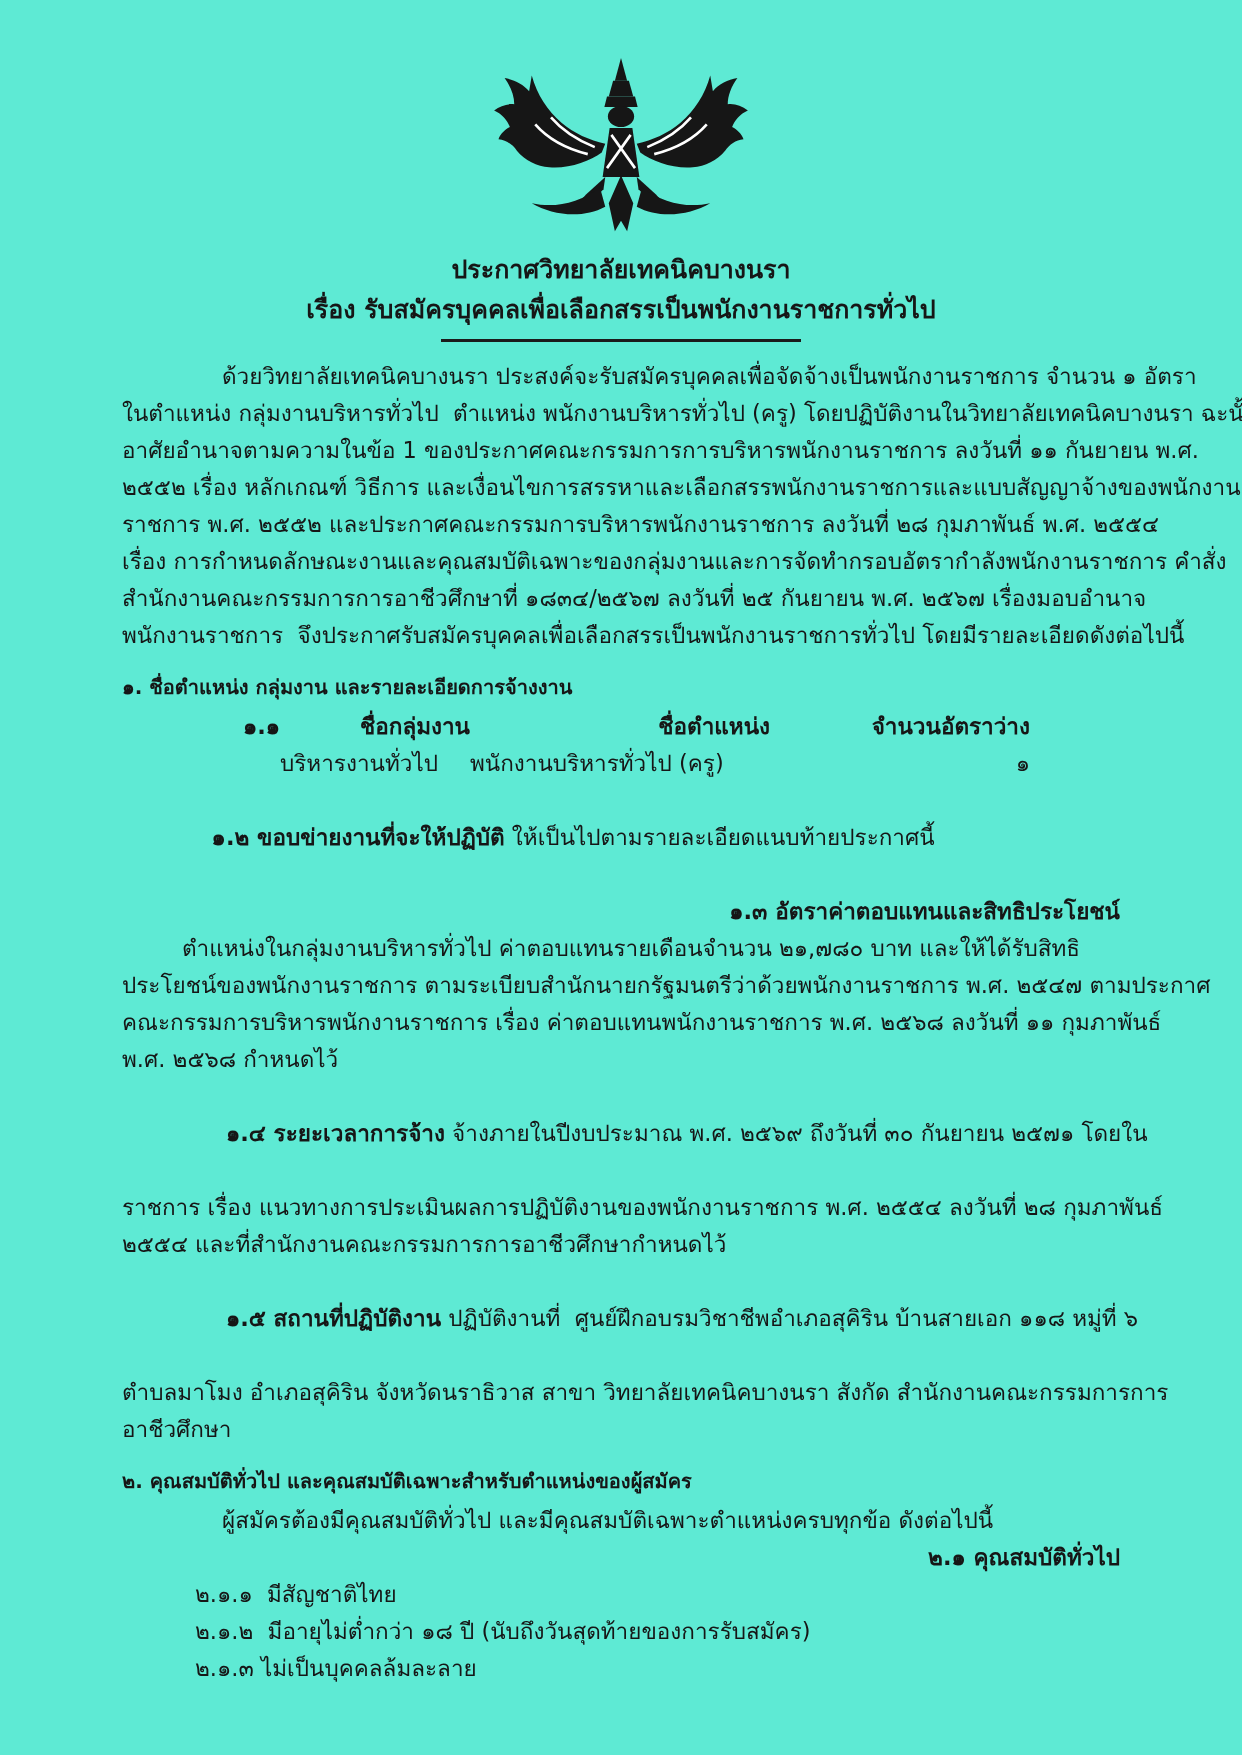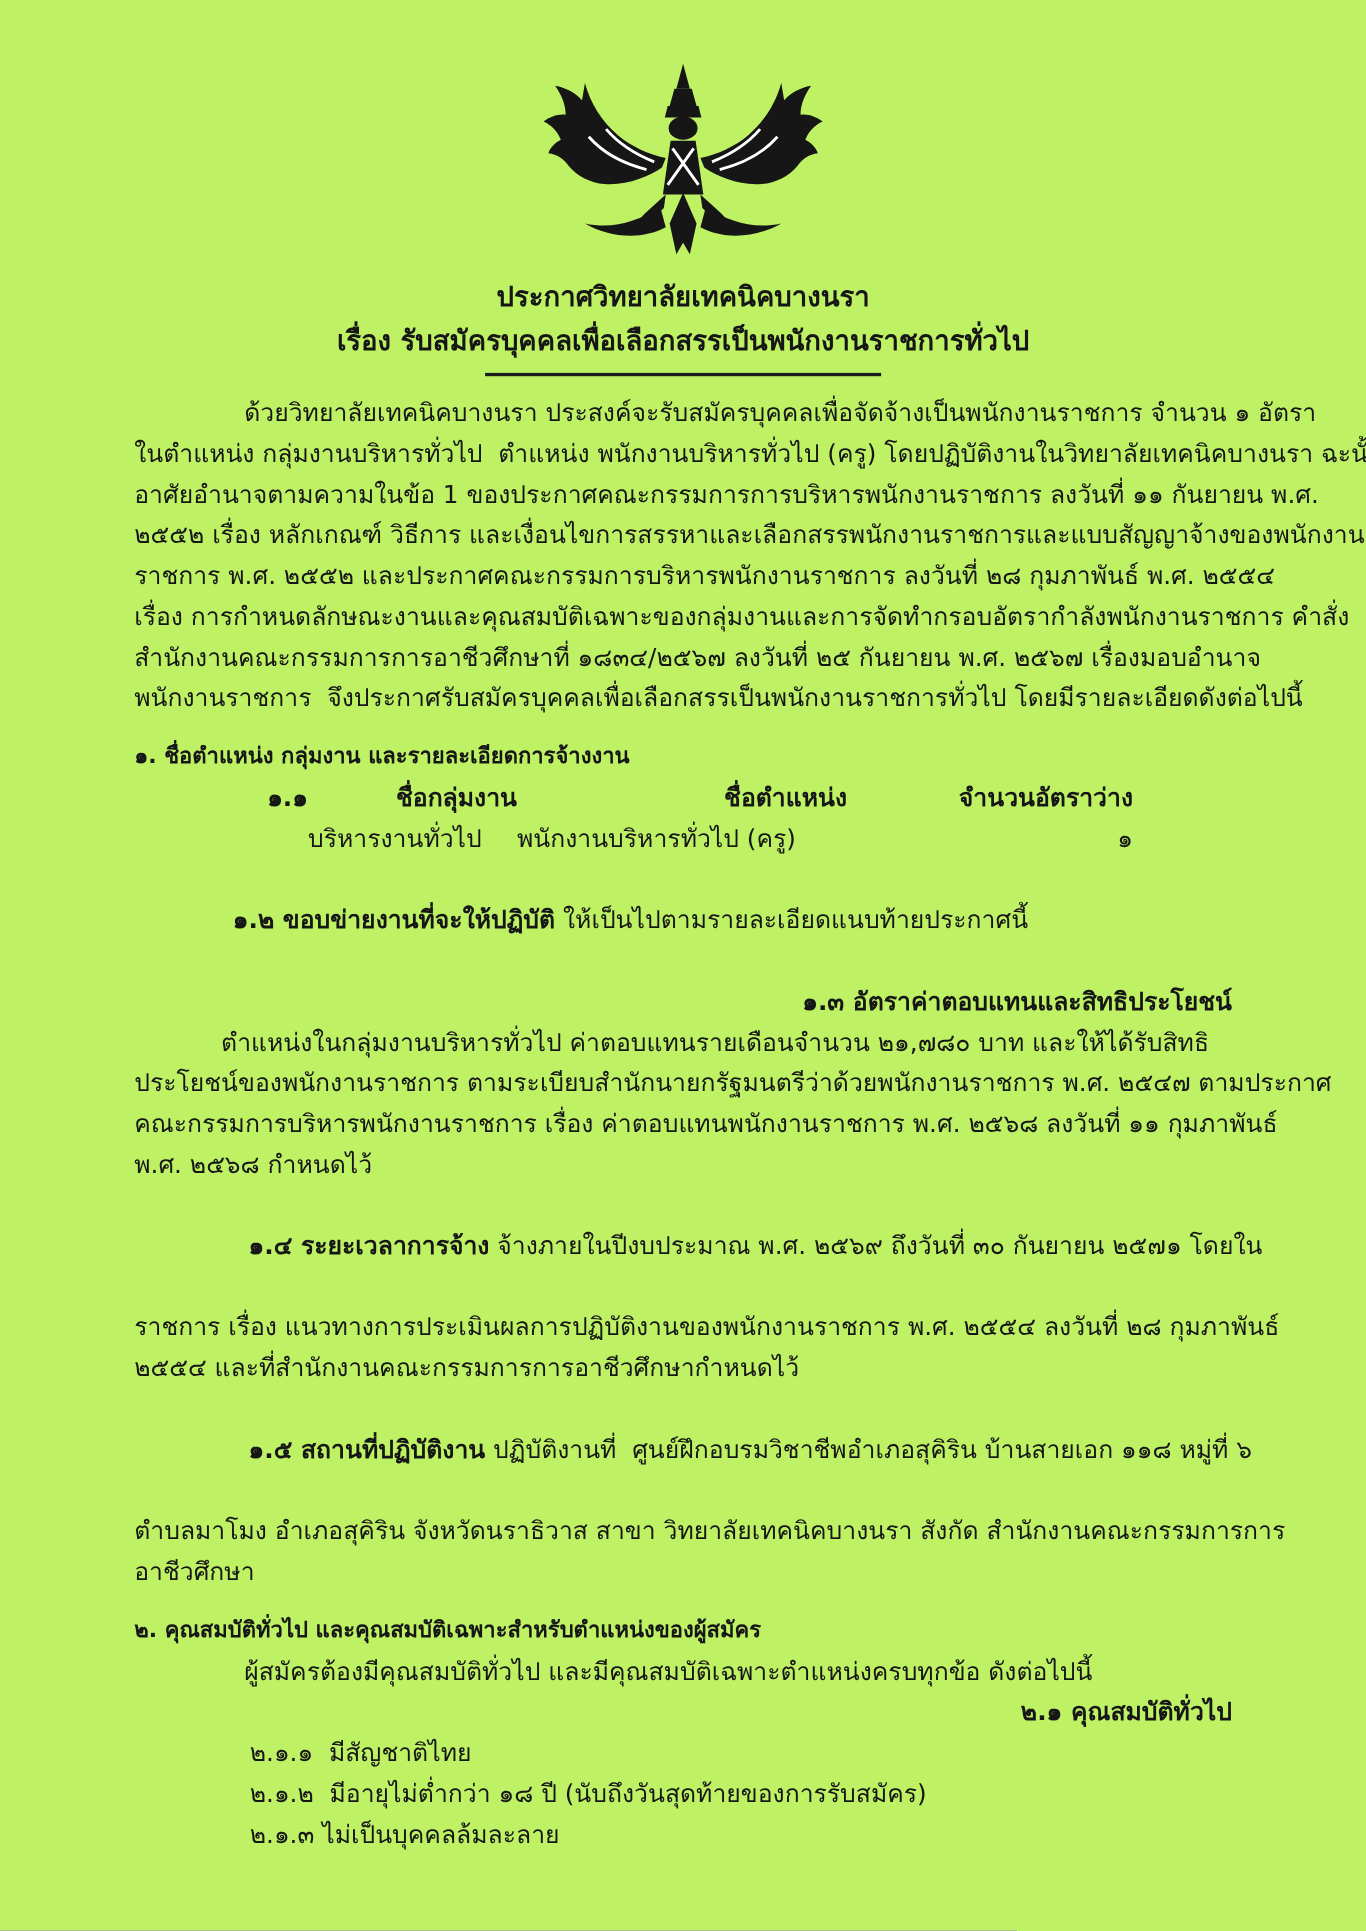--- a/index.html
+++ b/index.html
@@ -1,31 +1,31 @@
 <!DOCTYPE html>
 <html><head>
 <meta charset="utf-8">
 <style>
   html,body{margin:0;padding:0;background:#9a9a9a;}
   .page{
-    width:1242px;height:1755px;margin:0 auto;background:#bef264;
+    width:1242px;height:1755px;margin:0 auto;background:#5eead4;
     font-family:"DejaVu Sans",sans-serif;color:#161616;
     position:relative;overflow:hidden;box-sizing:border-box;
     padding:56px 122px 0 122px;
   }
   .emblem{display:flex;justify-content:center;margin-bottom:6px;}
   .emblem svg{display:block;}
   .title-block{text-align:center;font-weight:bold;font-size:25px;line-height:40px;margin-top:10px;}
   .divider{width:360px;height:3px;background:#1b1b1b;margin:9px auto 16px auto;}
   .line{font-size:22.5px;line-height:37px;white-space:pre;}
   .b{font-weight:bold;text-align:right;}
   .ind-1{margin-left:61px;}
   .ind-2{margin-left:100px;}
-  .ind-3{margin-left:79px;}
-  .ind-4{margin-left:105px;}
+  .ind-3{margin-left:60px;}
+  .ind-4{margin-left:73px;}
   .sec-heading{font-weight:bold;font-size:20px;line-height:42px;margin-top:12px;white-space:pre;}
   .tbl-row{display:flex;}
   .cell{display:inline-block;}
   .c-label{width:58px;margin-left:100px;}
   .c-group{width:190px;}
   .c-pos{width:300px;}
   .c-count{width:260px;text-align:right;}
 </style>
 </head>
 <body>

